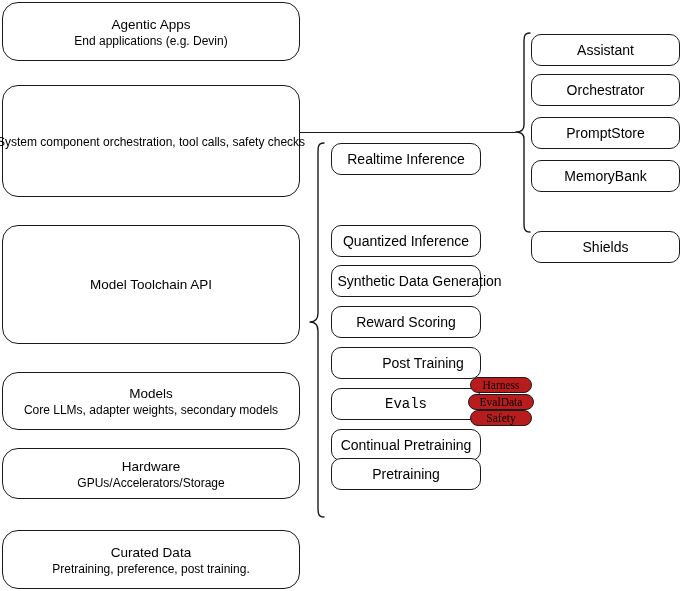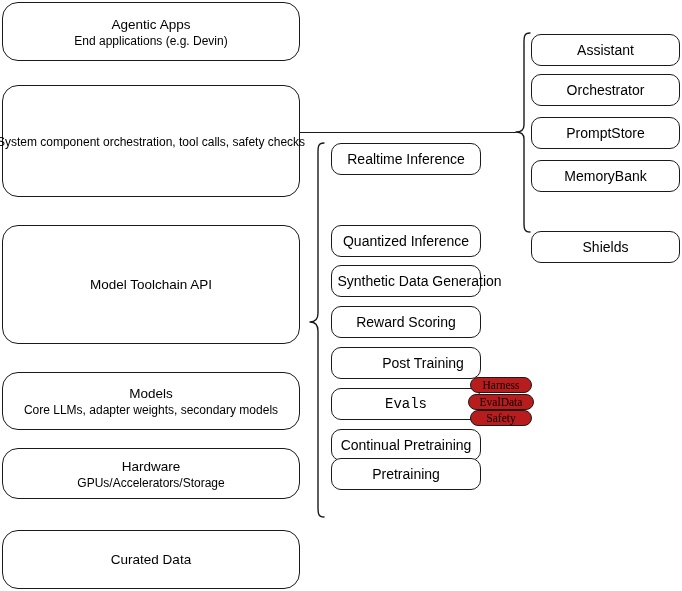--- a/index.html
+++ b/index.html
@@ -121,20 +121,21 @@
     <div class="sub">Core LLMs, adapter weights, secondary models</div>
   </div>
 
   <div class="rbox layer-box" style="top:448px;height:51px;">
     <div class="title">Hardware</div>
     <div class="sub">GPUs/Accelerators/Storage</div>
   </div>
 
   <div class="rbox layer-box" style="top:530px;height:59px;">
     <div class="title">Curated Data</div>
+    <div class="sub">Pretraining, preference, post training.</div>
   </div>
 
   <div class="hline" style="left:300px;top:132px;width:216px;"></div>
 
   <svg class="brace" style="left:306px;top:141px;width:20px;height:378px;" viewBox="0 0 20 378">
     <path d="M18,2 C12,2 12,6 12,12 L12,172 C12,178 9,181 4,181 C9,181 12,184 12,190 L12,366 C12,372 12,376 18,376"></path>
   </svg>
 
   <svg class="brace" style="left:512px;top:31px;width:20px;height:203px;" viewBox="0 0 20 203">
     <path d="M18,2 C12,2 12,6 12,12 L12,94 C12,99 9,101 4,101 C9,101 12,103 12,108 L12,191 C12,197 12,201 18,201"></path>

